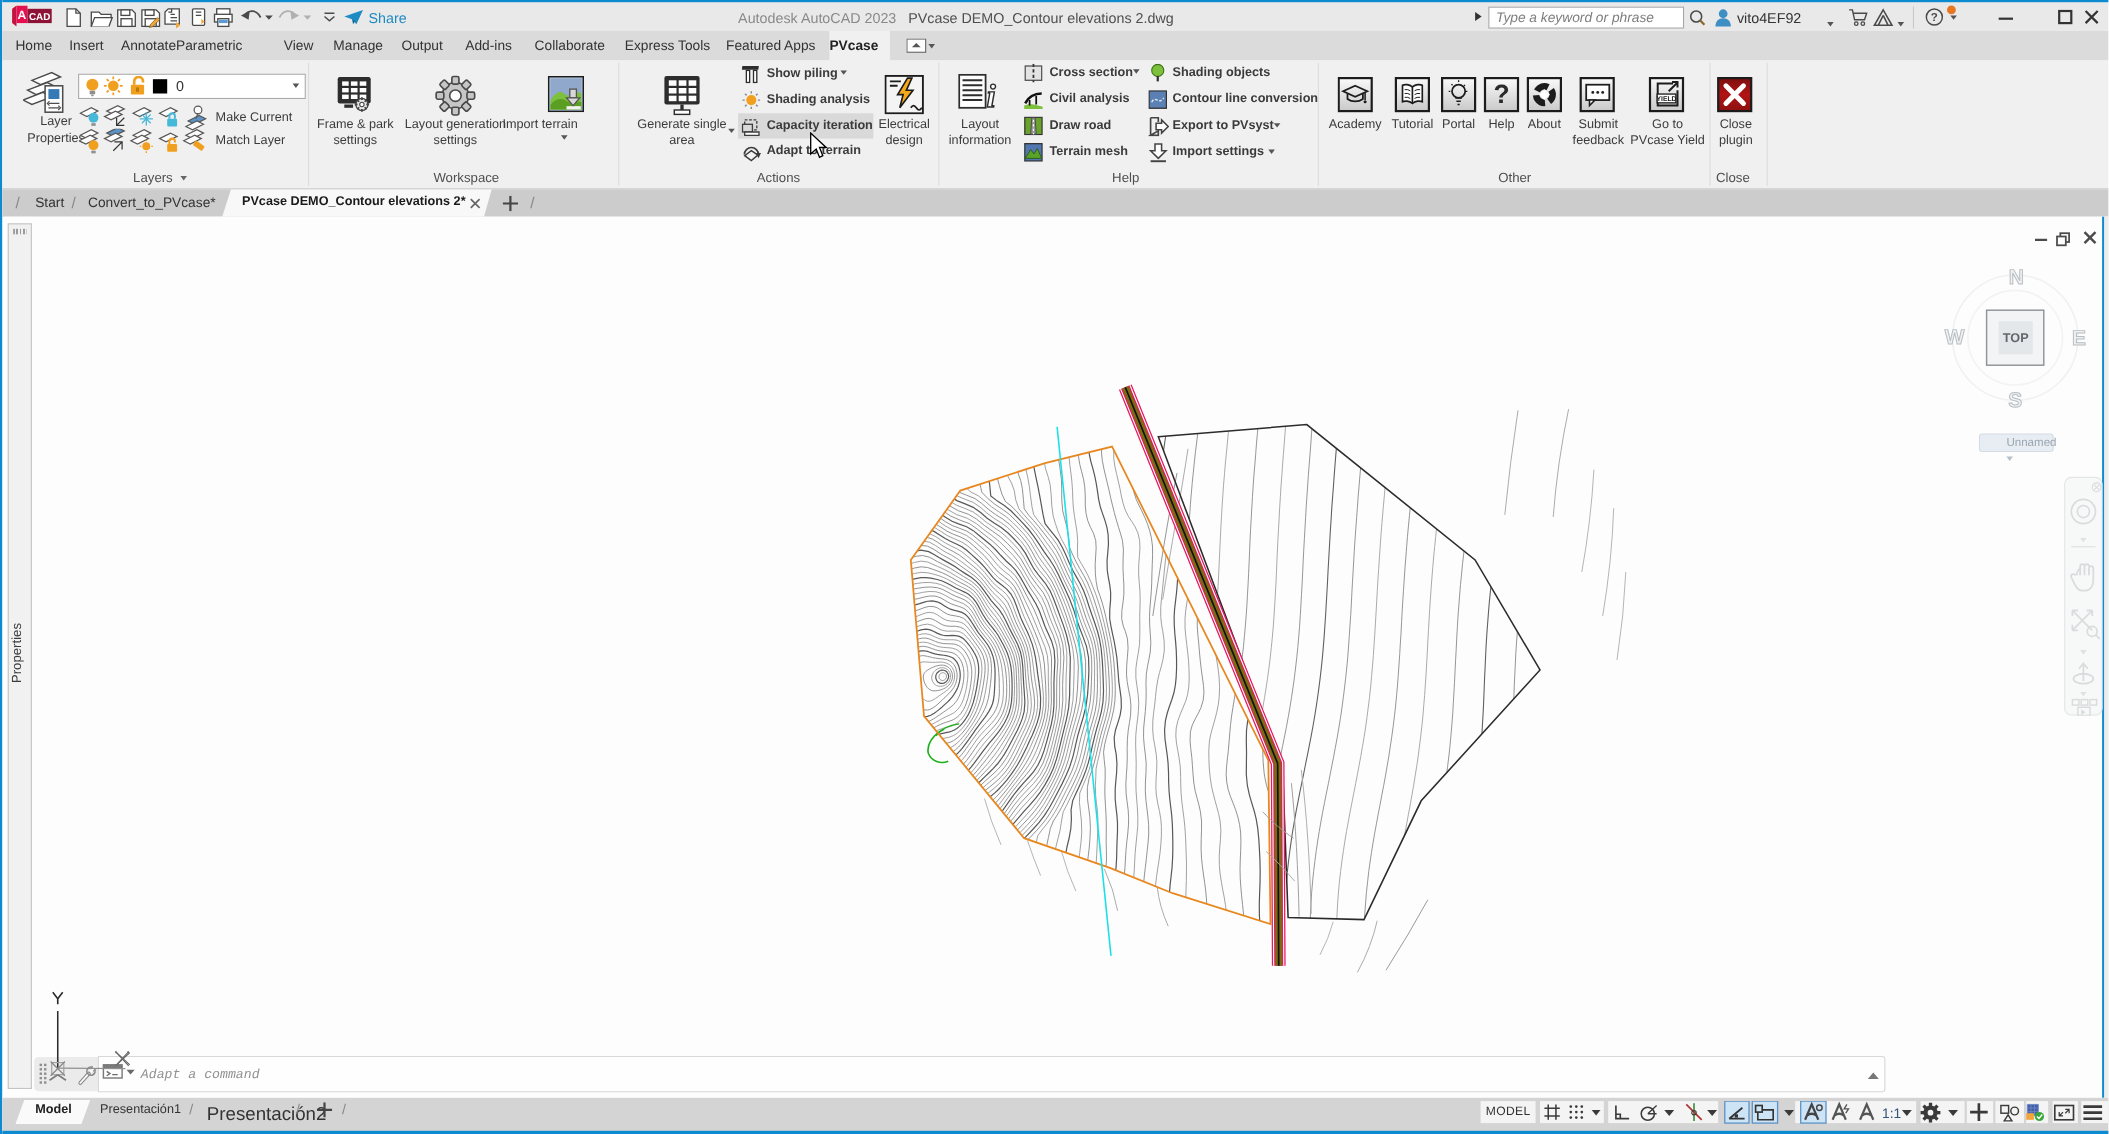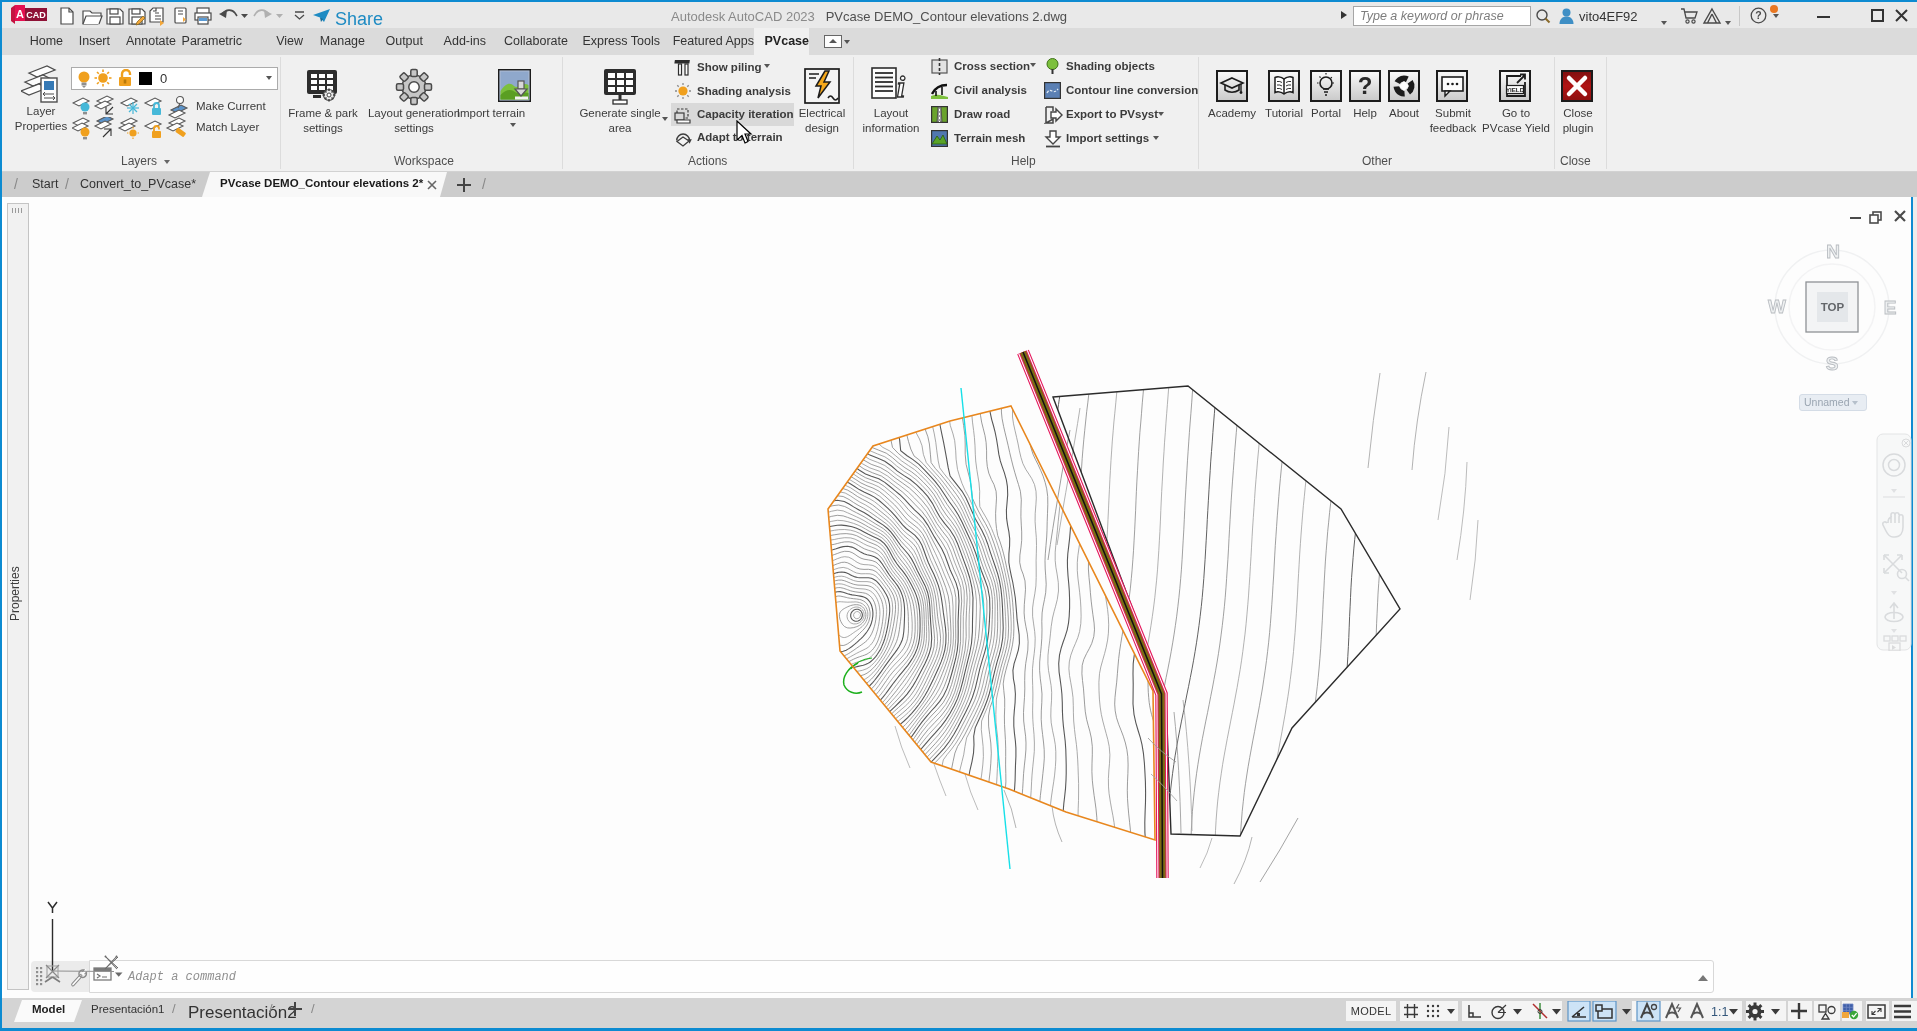--- a/index.html
+++ b/index.html
@@ -4,21 +4,21 @@
 <style>
   * { margin:0; padding:0; box-sizing:border-box; }
   html,body { width:1917px; height:1031px; overflow:hidden; }
   body { font-family:"Liberation Sans", sans-serif; }
   #root { position:relative; width:1917px; height:1031px; background:#fff; overflow:hidden;
           border-left:2px solid #0d8bd1; }
   .abs { position:absolute; }
   
   #titlebar { position:absolute; left:0; top:0; width:100%; height:28px; background:#e9e9e9; border-top:2px solid #0d8bd1; }
   #menurow { position:absolute; left:0; top:28px; width:100%; height:27px; background:#dbdbdb; font-size:12.5px; color:#333; }
-  .mtab { position:absolute; top:0; height:27px; line-height:27px; text-align:right; }
+  .mtab { position:absolute; top:0; height:27px; line-height:27px; text-align:left; }
   .mtab.active { background:#f0f0f0; color:#222; }
   
   #ribbon { position:absolute; left:0; top:55px; width:100%; height:117px; background:#f0f0f0; border-bottom:1px solid #d2d2d2; }
   .psep { position:absolute; top:2px; height:112px; width:1px; background:#dcdcdc; }
   .plabel { position:absolute; top:99px; height:16px; font-size:12px; color:#4e4e4e; white-space:nowrap; }
   .ribtxt { position:absolute; font-size:11.5px; color:#3b3b3b; white-space:nowrap;font-weight:bold; }
   .riblbl { position:absolute; font-size:11.5px; color:#3b3b3b; text-align:center; line-height:15px; white-space:nowrap; }
   .dcaret { position:absolute; width:0; height:0; border-left:3.5px solid transparent; border-right:3.5px solid transparent; border-top:4px solid #555; }
   .caret { display:inline-block; width:0; height:0; border-left:3.5px solid transparent; border-right:3.5px solid transparent; border-top:4px solid #555; vertical-align:middle; }
   
@@ -84,21 +84,21 @@
     <polygon points="215,8 207,4 208,12" fill="#b0b0b0"></polygon>
     <polygon points="219,8 226,8 222.5,12" fill="#b0b0b0"></polygon>
 
     <path d="M238,6 h9 M238,9 l4.5,4 4.5,-4" stroke="#4a4a4a" fill="none" stroke-width="1.3"></path>
   </svg>
 
   <svg class="abs" style="left:310px;top:6px" width="20" height="16" viewBox="0 0 20 16">
     <polygon points="1,7 18,1 12,14 8,9.5" fill="#1e8bc3"></polygon>
     <polygon points="8,9.5 9,14 11,11" fill="#156a96"></polygon>
   </svg>
-  <div class="abs" style="left:333px;top:7px;font-size:18px;color:#1e8bc3">Share</div>
+  <div class="abs" style="left:333px;top:7px;font-size:13px;color:#1e8bc3">Share</div>
 
   <div class="abs" style="left:669px;top:7px;font-size:13px;color:#8a8a8a">Autodesk AutoCAD 2023&nbsp;&nbsp;&nbsp;<span style="color:#4f4f4f">PVcase DEMO_Contour elevations 2.dwg</span></div>
 
   <div class="abs" style="left:1339px;top:9px;width:0;height:0;border-top:4.5px solid transparent;border-bottom:4.5px solid transparent;border-left:6px solid #333"></div>
   <div class="abs" style="left:1351px;top:4px;width:178px;height:20px;background:#fff;border:1px solid #a6a6a6;font-size:12.5px;font-style:italic;color:#7d7d7d;line-height:18px;padding-left:6px">Type a keyword or phrase</div>
   <svg class="abs" style="left:1533px;top:6px" width="16" height="16" viewBox="0 0 16 16">
     <circle cx="7" cy="7" r="5" fill="none" stroke="#4a4a4a" stroke-width="1.4"></circle>
     <line x1="10.5" y1="10.5" x2="14.5" y2="14.5" stroke="#8a6a2a" stroke-width="2"></line>
   </svg>
   <svg class="abs" style="left:1556px;top:5px" width="17" height="18" viewBox="0 0 17 18">
@@ -164,21 +164,21 @@
     <g fill="#fdfdfd" stroke="#4d4d4d" stroke-width="1.3">
       <polygon points="8,8 26,1 34,5 16,12"></polygon>
       <polygon points="4,17 22,10 30,14 12,21"></polygon>
       <polygon points="0,26 18,19 26,23 8,30"></polygon>
     </g>
     <rect x="20" y="13" width="16" height="24" fill="#fdfdfd" stroke="#4d4d4d" stroke-width="1.4"></rect>
     <rect x="23" y="16" width="10" height="9" fill="#3579b5"></rect>
     <path d="M23,29 h10 M23,33 h10" stroke="#4d4d4d" stroke-width="1.2"></path>
     <path d="M24,27 l-2,2 2,2 M32,31 l2,2 -2,2" stroke="#4d4d4d" stroke-width="1" fill="none"></path>
   </svg>
-  <div class="riblbl" style="left:2px;top:49px;width:74px">Layer<br>Properties</div>
+  <div class="riblbl" style="left:12px;top:49px;width:74px">Layer<br>Properties</div>
 
   <div class="abs" style="left:69px;top:12px;width:207px;height:23px;background:#fff;border:1px solid #ababab"></div>
   <svg class="abs" style="left:73px;top:14px" width="200" height="19" viewBox="0 0 200 19">
 
     <circle cx="9" cy="8" r="5.5" fill="#f0a01e"></circle>
         <rect x="6.5" y="13.5" width="5" height="3" fill="#8f8f8f"></rect>
         <polygon points="7,17 11,17 9,19" fill="#8f8f8f"></polygon>
 
     <circle cx="28" cy="9" r="4.8" fill="#f0a01e"></circle>
     <g stroke="#f0a01e" stroke-width="1.6">
@@ -704,21 +704,21 @@
     <text x="67" y="21">N</text>
     <text x="11" y="76">W</text>
     <text x="124" y="77">E</text>
     <text x="66" y="133">S</text>
   </g>
   <rect x="40" y="45" width="52" height="50" fill="#f3f4f5" stroke="#8f9296" stroke-width="1.3"></rect>
   <rect x="51" y="55" width="31" height="30" fill="#e4e7ea"></rect>
   <text x="66.5" y="74" font-family="Liberation Sans" font-size="11.5" font-weight="bold" fill="#63666a" text-anchor="middle">TOP</text>
 </svg>
 
-<div class="abs" style="left:1795px;top:197px;width:68px;height:17px;background:#e8edf3;border:1px solid #d4dce6;border-radius:3px;font-size:10.5px;color:#9aa5b1;line-height:15px;padding-left:4px">Unnamed <span style="display:inline-block;width:0;height:0;border-left:3.5px solid transparent;border-right:3.5px solid transparent;border-top:4px solid #b6c0cb;vertical-align:middle"></span></div>
+<div class="abs" style="left:1795px;top:197px;width:68px;height:17px;background:#e8edf3;border:1px solid #d4dce6;border-radius:3px;font-size:10.5px;color:#9aa5b1;line-height:15px;padding-left:24px">Unnamed <span style="display:inline-block;width:0;height:0;border-left:3.5px solid transparent;border-right:3.5px solid transparent;border-top:4px solid #b6c0cb;vertical-align:middle"></span></div>
 
 <svg class="abs" style="left:1872px;top:236px" width="38" height="218" viewBox="0 0 38 218">
   <rect x="1" y="1" width="34" height="216" rx="6" fill="#f7f8f8" stroke="#e3e4e5"></rect>
   <circle cx="30" cy="10" r="4" fill="none" stroke="#dadbdc"></circle>
   <path d="M27.5,7.5 l5,5 m0,-5 l-5,5" stroke="#dadbdc"></path>
   <g fill="none" stroke="#d9dbdd" stroke-width="1.5">
     <circle cx="18" cy="32" r="11"></circle>
     <circle cx="18" cy="32" r="5.5"></circle>
   </g>
   <polygon points="15,56 21,56 18,60" fill="#e0e1e3"></polygon>

